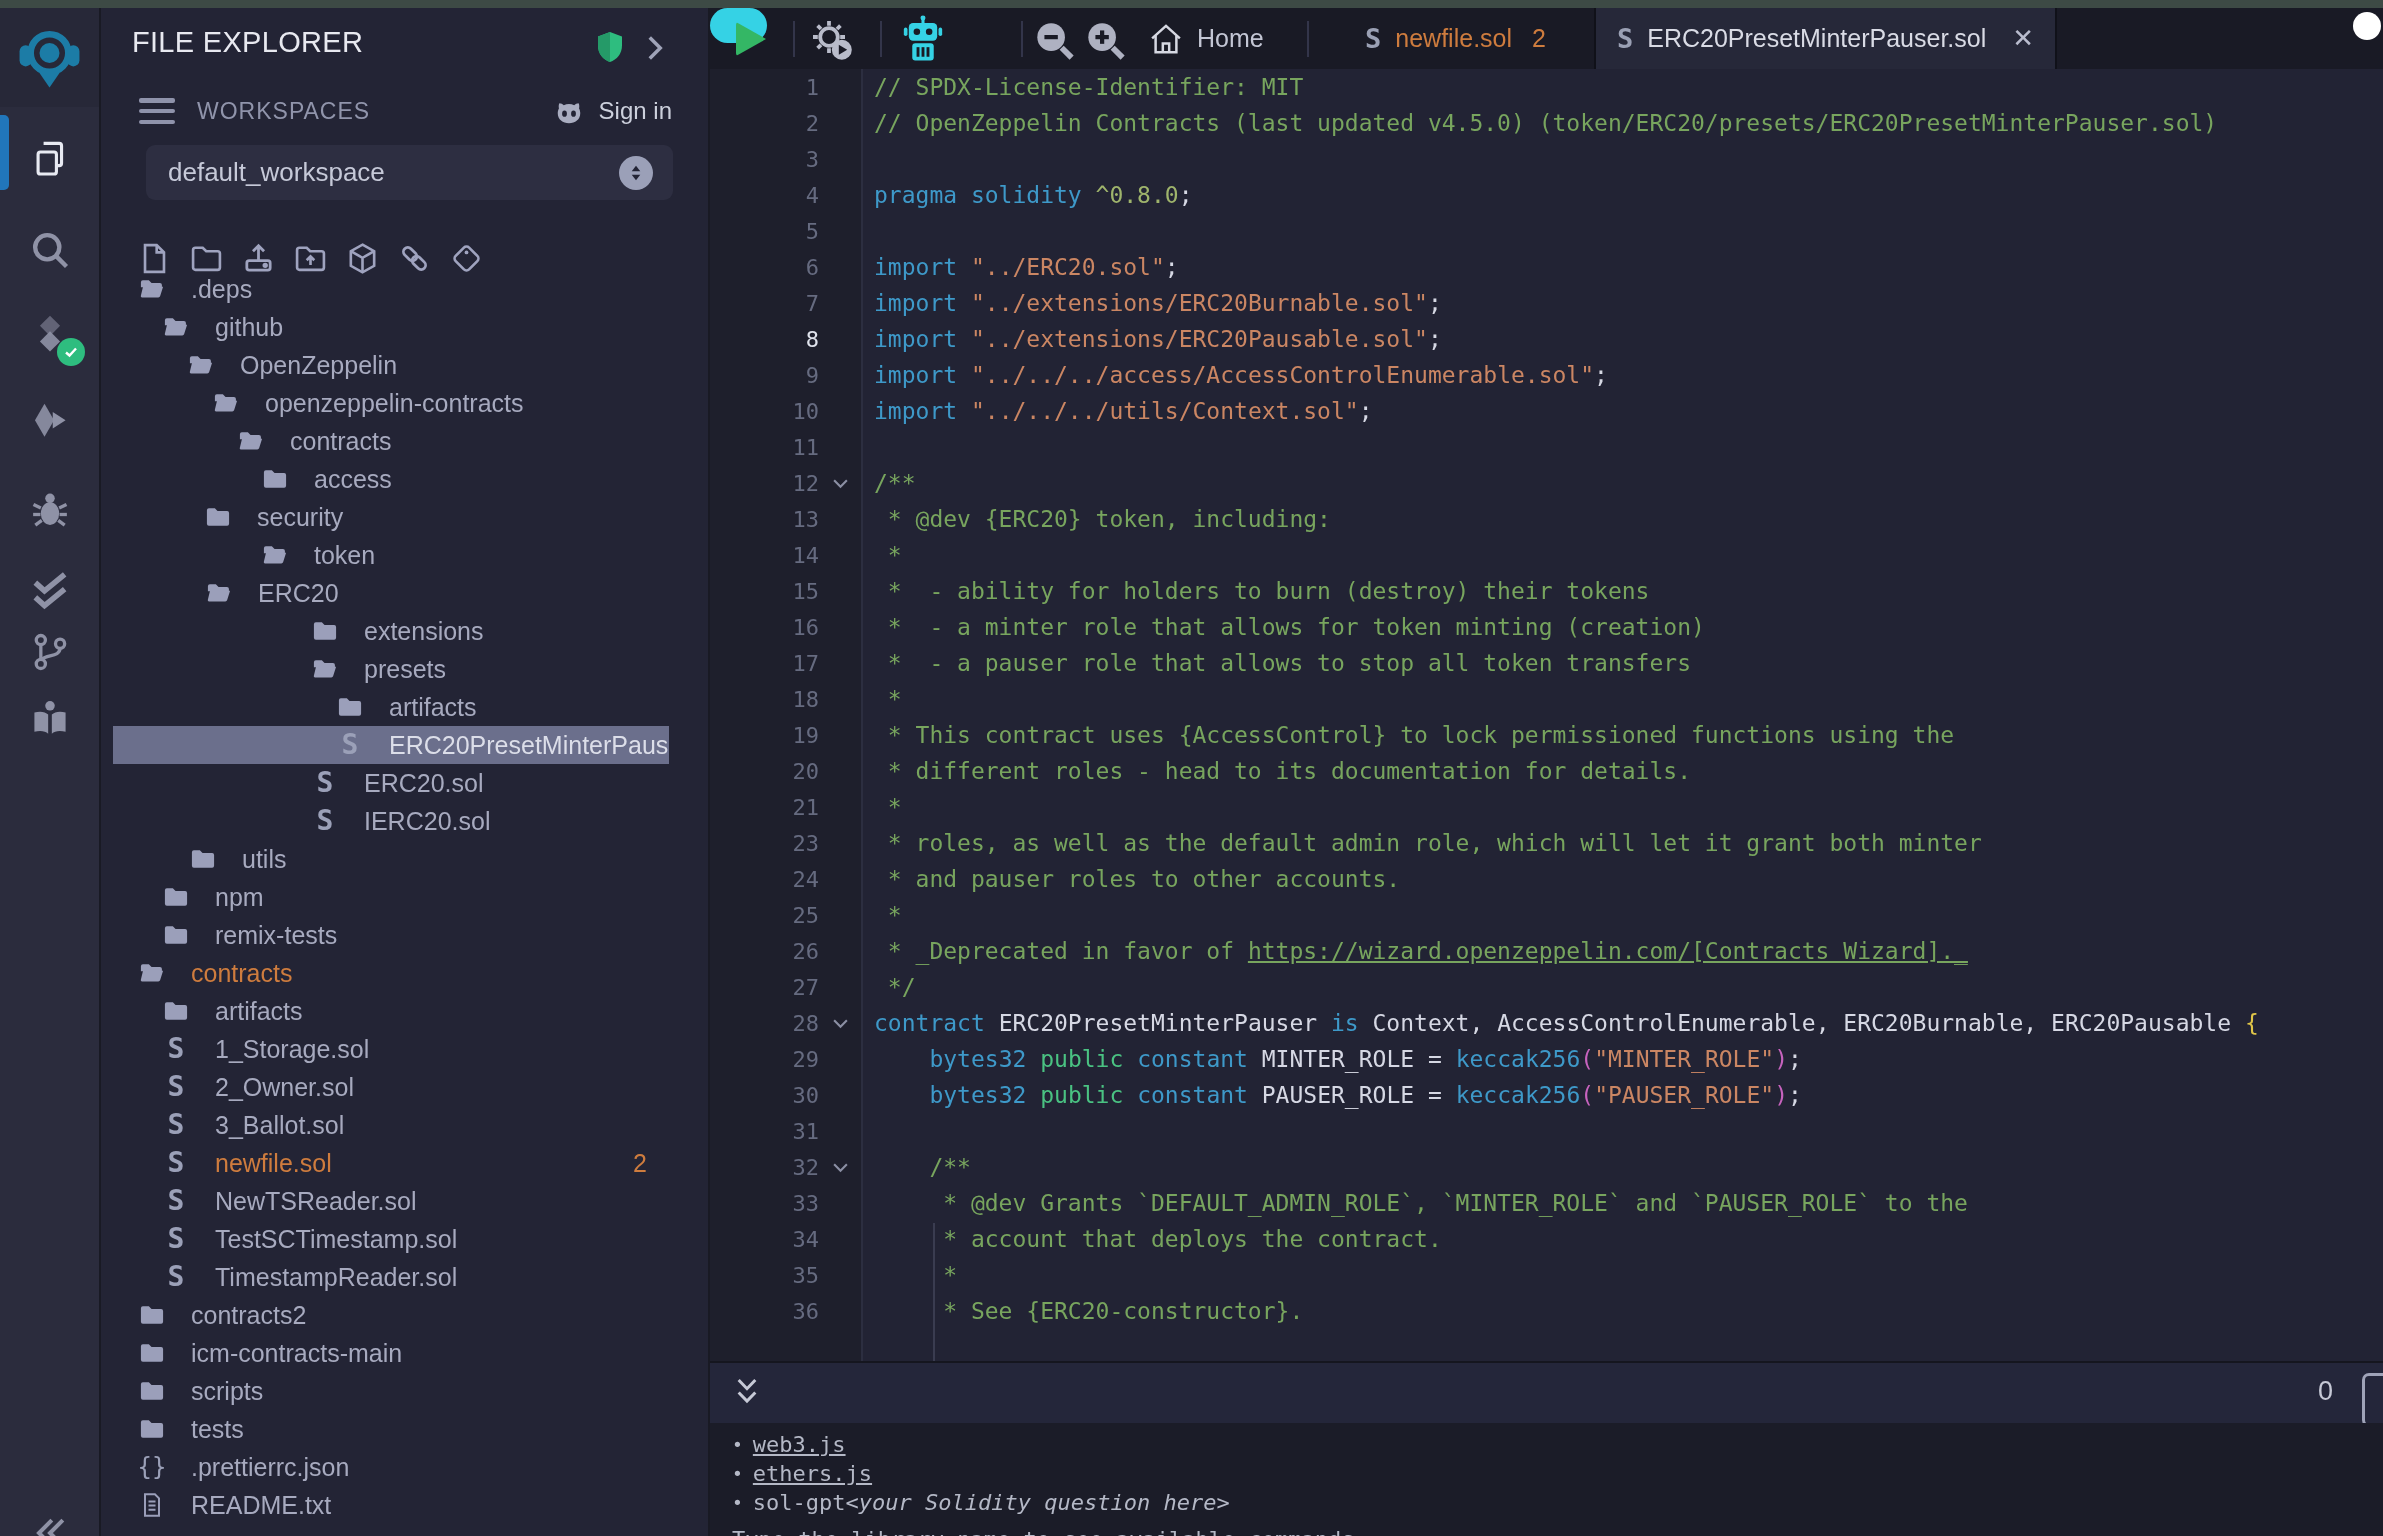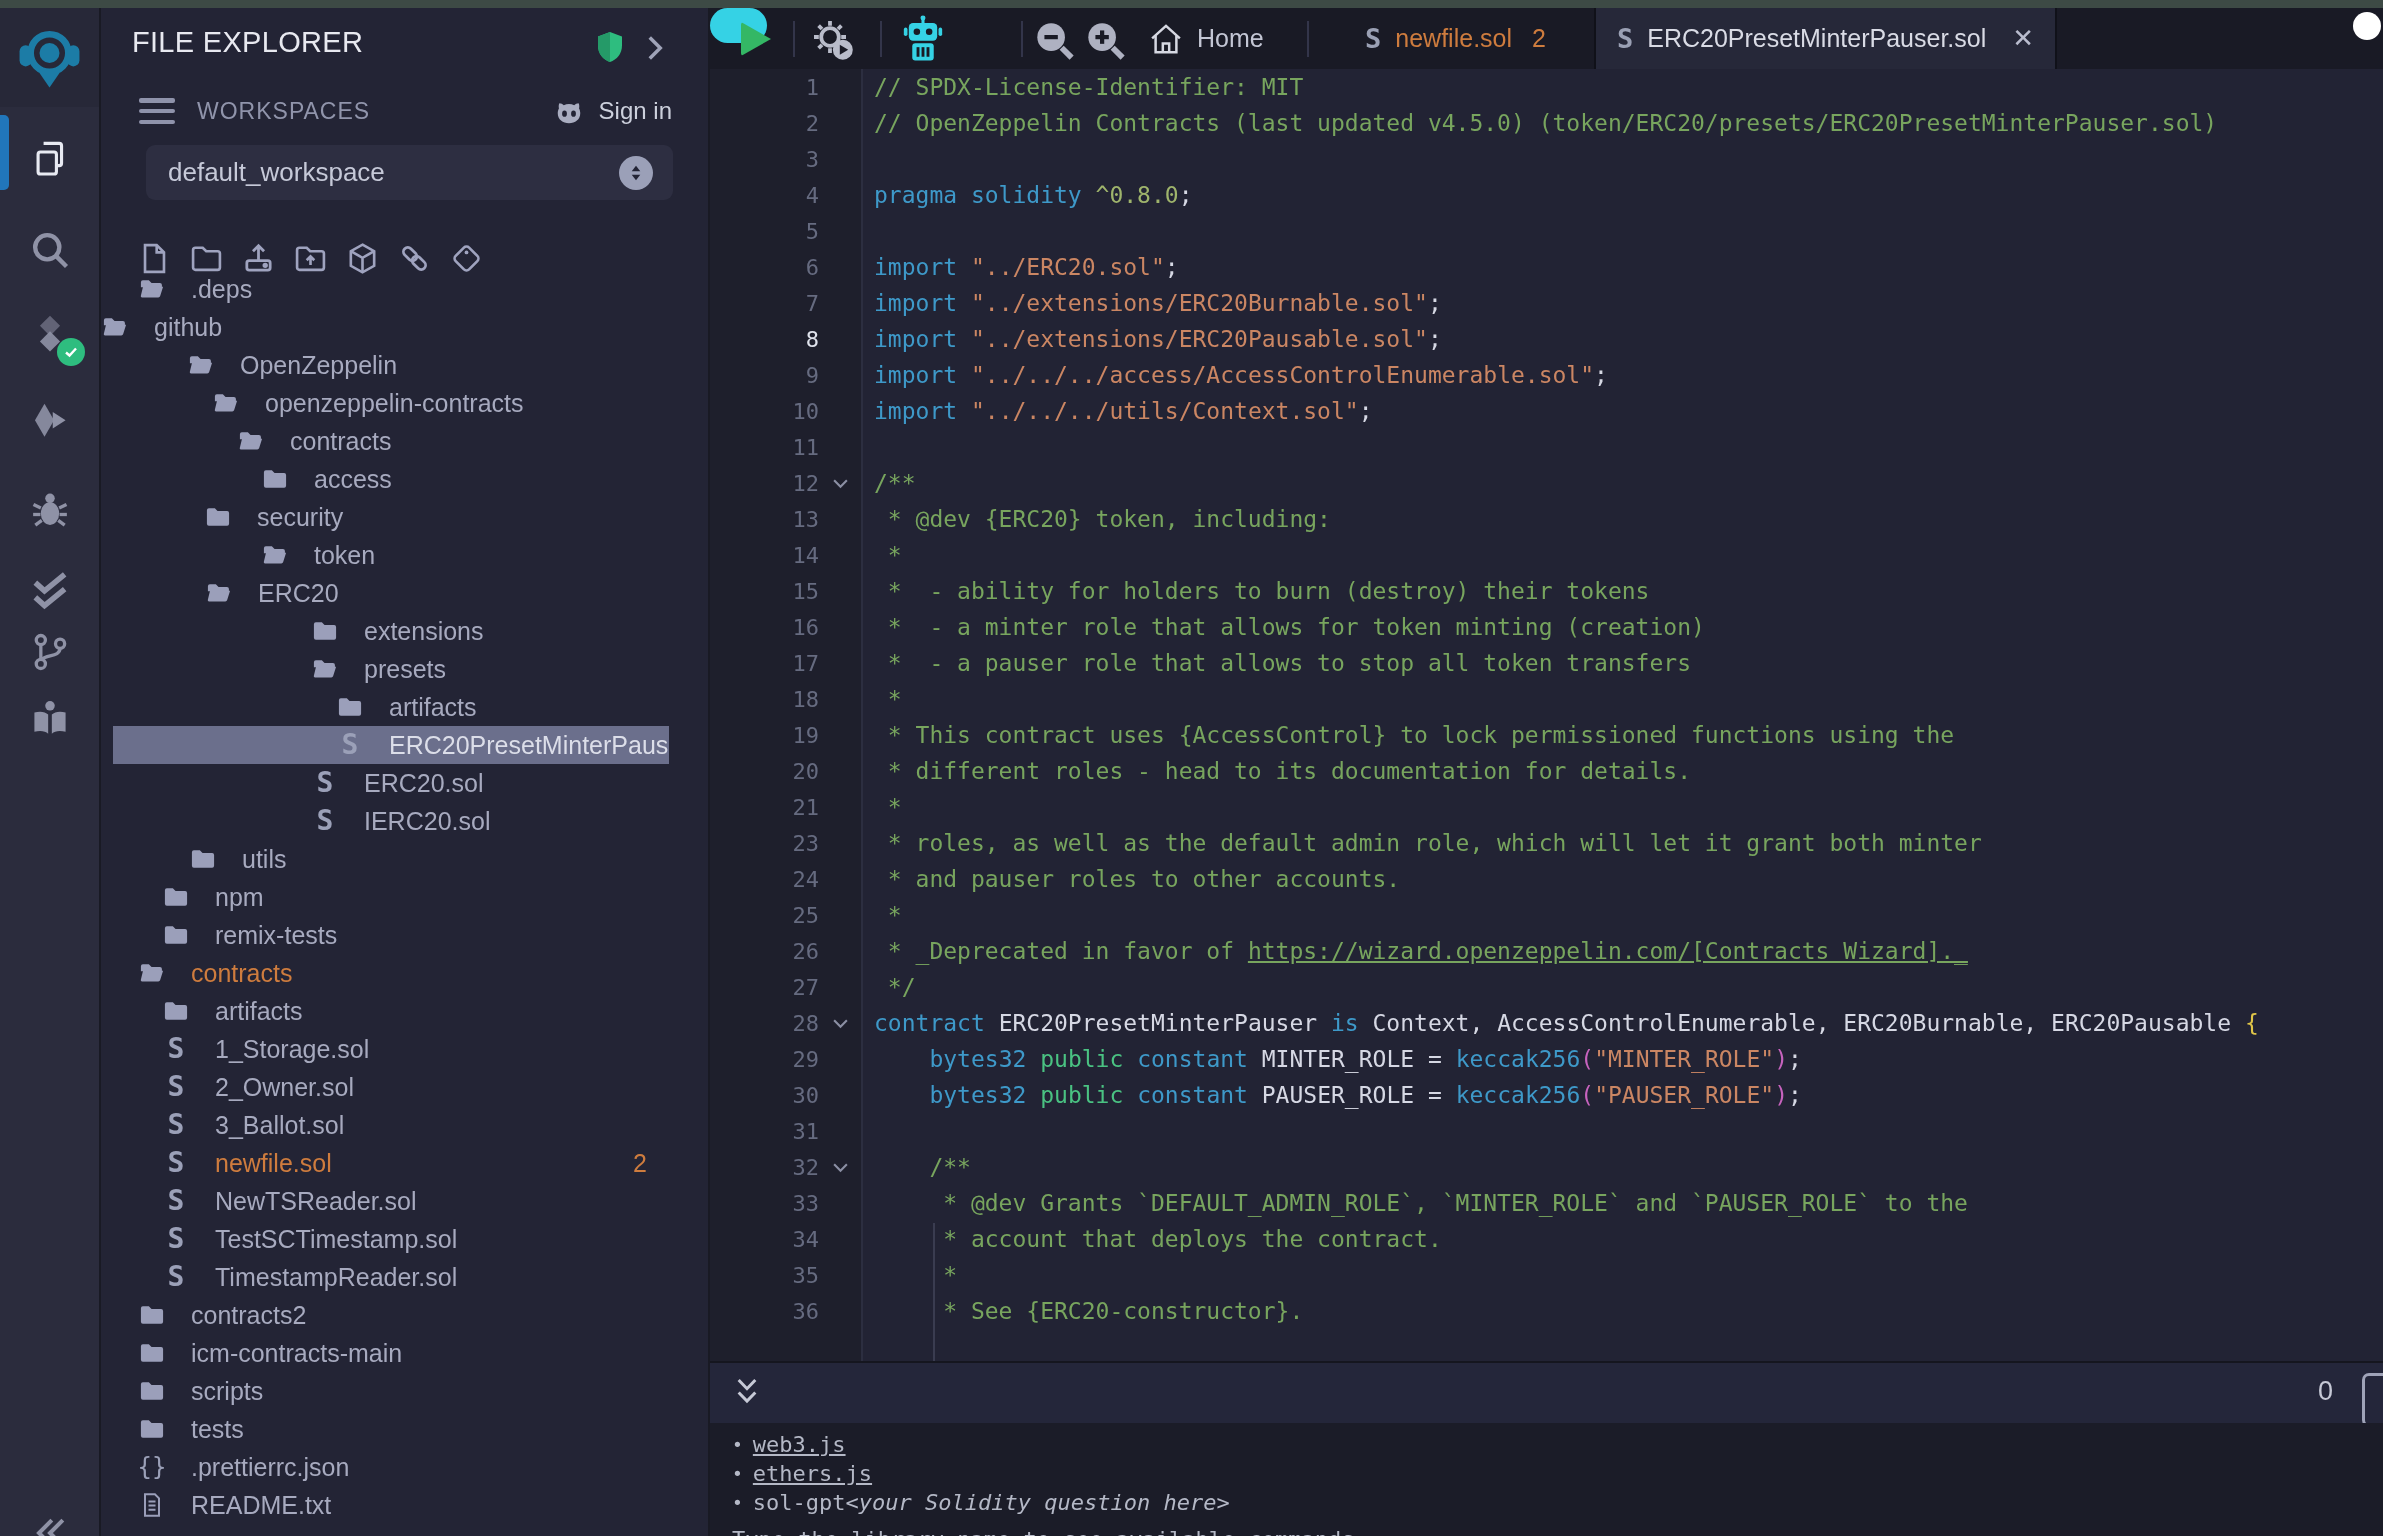--- a/index.html
+++ b/index.html
@@ -46,21 +46,21 @@
   .tree-row .ticon svg{width:28px;height:28px;}
   .tree-row .ticon .solglyph{font-family:"DejaVu Sans Mono",monospace;font-weight:bold;font-size:28px;line-height:28px;color:#9ba0b8;}
   .tree-row .ticon .bracesglyph{font-family:"DejaVu Sans Mono",monospace;font-size:24px;color:#9ba0b8;}
   .tree-row.selected{background:#6b6f8c;color:#dcdee9;}
   .tree-row.orange{color:var(--accent-orange);}
   .tree-badge{margin-left:auto;margin-right:22px;color:var(--accent-orange);font-size:25px;}
   
   #editor{left:710px;top:8px;width:1674px;height:1529px;background:#222334;}
   #tabbar{position:absolute;left:0;top:0;width:1674px;height:61px;background:#191a25;}
   .tsep{position:absolute;top:13px;width:2px;height:36px;background:#33354a;}
-  .tbtn{position:absolute;display:flex;align-items:center;justify-content:center;}
+  .tbtn{position:absolute;display:flex;align-items:center;justify-content:space-between;}
   #btn-play{left:26px;top:13px;width:40px;height:36px;}
   #btn-play .tri{width:0;height:0;border-left:30px solid #34b765;border-top:17px solid transparent;border-bottom:17px solid transparent;border-radius:3px;}
   #btn-gear{left:97px;top:7px;width:50px;height:48px;color:#b9bcca;}
   #btn-robot{left:190px;top:6px;width:46px;height:51px;color:var(--accent-cyan);}
   #toggle{left:244px;top:14px;width:57px;height:35px;background:var(--accent-cyan);border-radius:18px;}
   #toggle .knob{position:absolute;right:3px;top:3.5px;width:28px;height:28px;background:#fff;border-radius:50%;}
   #btn-zoomout{left:321px;top:9px;width:46px;height:46px;color:#aeb1c1;}
   #btn-zoomin{left:372px;top:9px;width:46px;height:46px;color:#aeb1c1;}
   #home-tab{left:424px;top:0;height:61px;display:flex;align-items:center;gap:13px;padding:0 14px;}
   #home-tab svg{width:36px;height:34px;color:#d6d8e2;}
@@ -284,21 +284,21 @@
   <div id="tree">
       <div class="tree-row" style="padding-left: 37px;">
         <span class="ticon">
           <svg viewBox="0 0 24 24" fill="currentColor">
             <path d="M2.5 6.2 a1.7 1.7 0 0 1 1.7-1.7 h5.1 l2.3 2.3 h7.2 a1.7 1.7 0 0 1 1.7 1.7 v2 h-18 z"></path>
             <path d="M4.3 10 h17.2 l-2.5 8.1 a1.7 1.7 0 0 1 -1.6 1.2 H3.5 a1.1 1.1 0 0 1 -1.05 -1.42 Z"></path>
           </svg>
         </span>
         <span>.deps</span>
       </div>
-      <div class="tree-row" style="">
+      <div class="tree-row" style="padding-left: 61px;">
         <span class="ticon">
           <svg viewBox="0 0 24 24" fill="currentColor">
             <path d="M2.5 6.2 a1.7 1.7 0 0 1 1.7-1.7 h5.1 l2.3 2.3 h7.2 a1.7 1.7 0 0 1 1.7 1.7 v2 h-18 z"></path>
             <path d="M4.3 10 h17.2 l-2.5 8.1 a1.7 1.7 0 0 1 -1.6 1.2 H3.5 a1.1 1.1 0 0 1 -1.05 -1.42 Z"></path>
           </svg>
         </span>
         <span>github</span>
       </div>
       <div class="tree-row" style="padding-left: 86px;">
         <span class="ticon">

